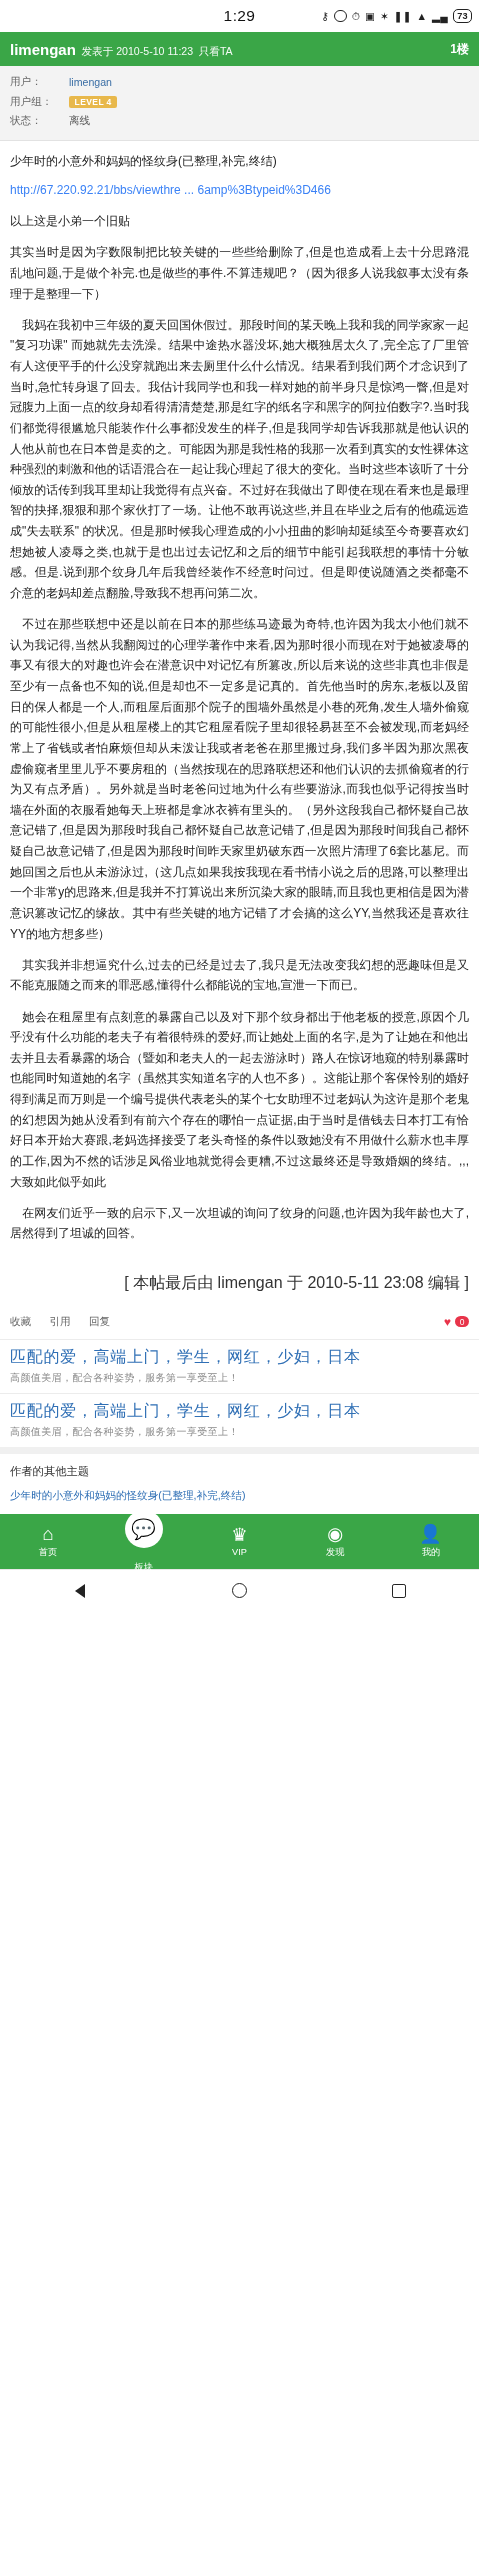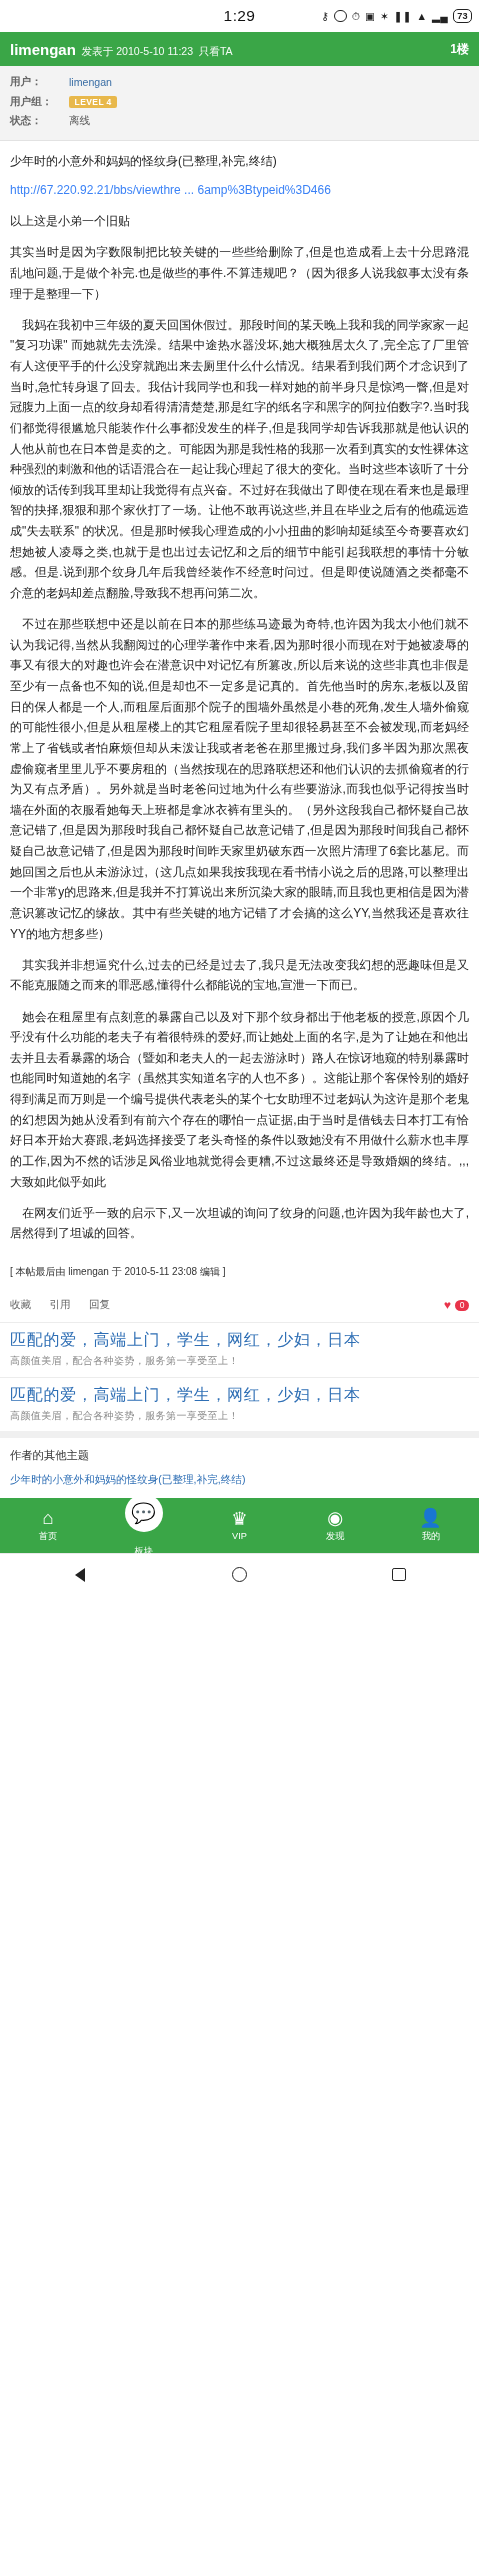--- a/index.html
+++ b/index.html
@@ -80,21 +80,21 @@
     padding: 7px 10px 8.5px 10px;
     border-bottom: 0.7px solid #e2e2e2;
   }
   .info-row {
     display: flex;
     align-items: center;
     font-size: 10.6px;
     color: #444;
     padding: 2.8px 0;
   }
-  .info-label { width: 59px; color: #666; font-weight: bold; }
+  .info-label { width: 59px; color: #666; }
   .info-value { color: #3a6ea5; }
   .info-value.plain { color: #555; }
   .level-badge {
     display: inline-block;
     background: #e8b84b;
     color: #fff;
     font-size: 8.5px;
     font-weight: 700;
     border-radius: 2.1px;
     padding: 1.4px 5.6px;
@@ -106,23 +106,24 @@
     padding: 10px 10px 7px 10px;
     font-size: 12px;
     line-height: 1.72;
     color: #222;
     background: #ffffff;
   }
   .post-body p { margin-bottom: 10.6px; text-align: justify; }
   .post-title { font-size: 12px; color: #222; margin-bottom: 8.5px; }
   .post-link { color: #3b82f6; word-break: break-all; }
   .edit-note {
-    font-size: 10px;
+    font-size: 16px;
     color: #333;
-    margin: 19px 0 7px 0;
+    margin: 25px 0 7px 0;
+    text-align: right;
   }
 
   
   .actions {
     display: flex;
     align-items: center;
     padding: 4.2px 10px 10px 10px;
     font-size: 10.6px;
     color: #666;
     gap: 18.3px;

